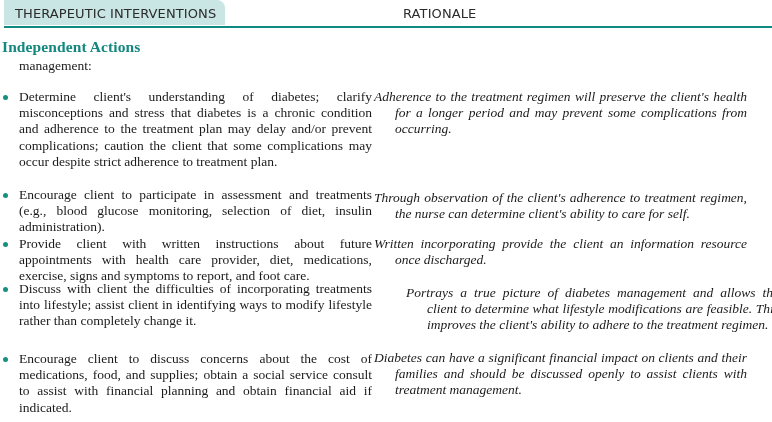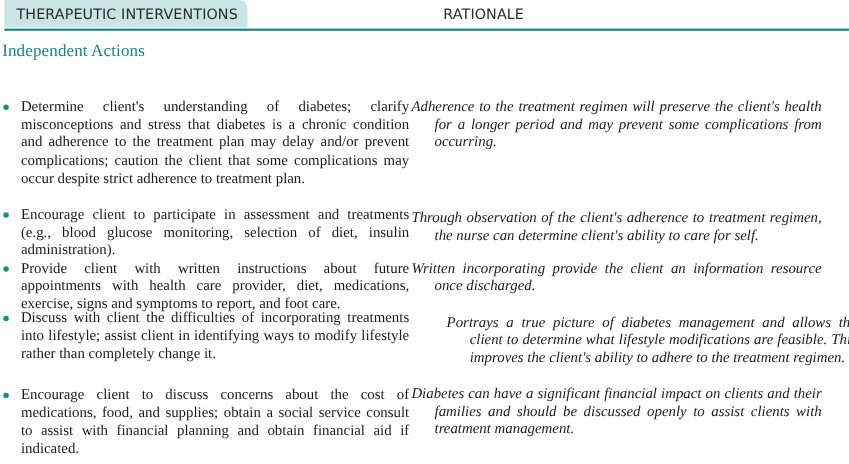--- a/index.html
+++ b/index.html
@@ -7,21 +7,21 @@
            font-family: "Liberation Serif", "DejaVu Serif", serif; color: #1a1a1a; }
     .header { position: absolute; left: 4px; top: 0; width: 772px; height: 27px; }
     .tab { position: absolute; left: 0; top: 0; width: 221px; height: 25px;
            background: #c9e5e4; border-top-right-radius: 8px; }
     .hdr-text { position: absolute; top: 6px; font-family: "DejaVu Sans", "Liberation Sans", sans-serif;
                 font-size: 13px; letter-spacing: 0.1px; color: #2b2b2b; }
     .hdr-left { left: 11px; }
     .hdr-right { left: 399px; }
     .rule { position: absolute; left: 0; top: 26px; width: 772px; height: 2px; background: #0f8a80; }
 
-    .subhead { position: absolute; left: 2px; top: 38px; font-size: 15.5px; color: #14877e; font-weight: normal; letter-spacing: 0.1px; }
+    .subhead { position: absolute; left: 2px; top: 38px; font-size: 15.5px; color: #14877e; font-weight: bold; letter-spacing: 0.1px; }
     .intro { position: absolute; left: 2px; top: 58px; width: 370px; font-size: 13.5px; line-height: 16px; }
     .intro .l1 { text-align: justify; text-align-last: justify; display: block; }
     .intro .l2 { display: block; padding-left: 17px; }
 
     .item { position: absolute; left: 0; width: 372px; font-size: 13.5px; line-height: 16.2px; }
     .bullet { position: absolute; left: 3px; top: 6px; width: 5px; height: 5px; border-radius: 50%; background: #16907f; }
     .item-text { margin-left: 19px; text-align: justify; }
 
     .rat { position: absolute; left: 374px; width: 373px; font-size: 13.5px; line-height: 16.2px;
            font-style: italic; text-align: justify; padding-left: 21px; text-indent: -21px; box-sizing: border-box; }
@@ -31,20 +31,21 @@
 
 <div class="header">
   <div class="tab"></div>
   <span class="hdr-text hdr-left">THERAPEUTIC INTERVENTIONS</span>
   <span class="hdr-text hdr-right">RATIONALE</span>
   <div class="rule"></div>
 </div>
 
 <div class="subhead">Independent Actions</div>
 <div class="intro">
+  <span class="l2">management:</span>
 </div>
 
 <div class="item" style="top:89px;">
   <span class="bullet"></span>
   <div class="item-text">Determine client's understanding of diabetes; clarify misconceptions and stress that diabetes is a chronic condition and adherence to the treatment plan may delay and/or prevent complications; caution the client that some complications may occur despite strict adherence to treatment plan.</div>
 </div>
 <div class="rat" style="top:89px;">Adherence to the treatment regimen will preserve the client's health for a longer period and may prevent some complications from occurring.</div>
 
 <div class="item" style="top:187px;">
   <span class="bullet"></span>

